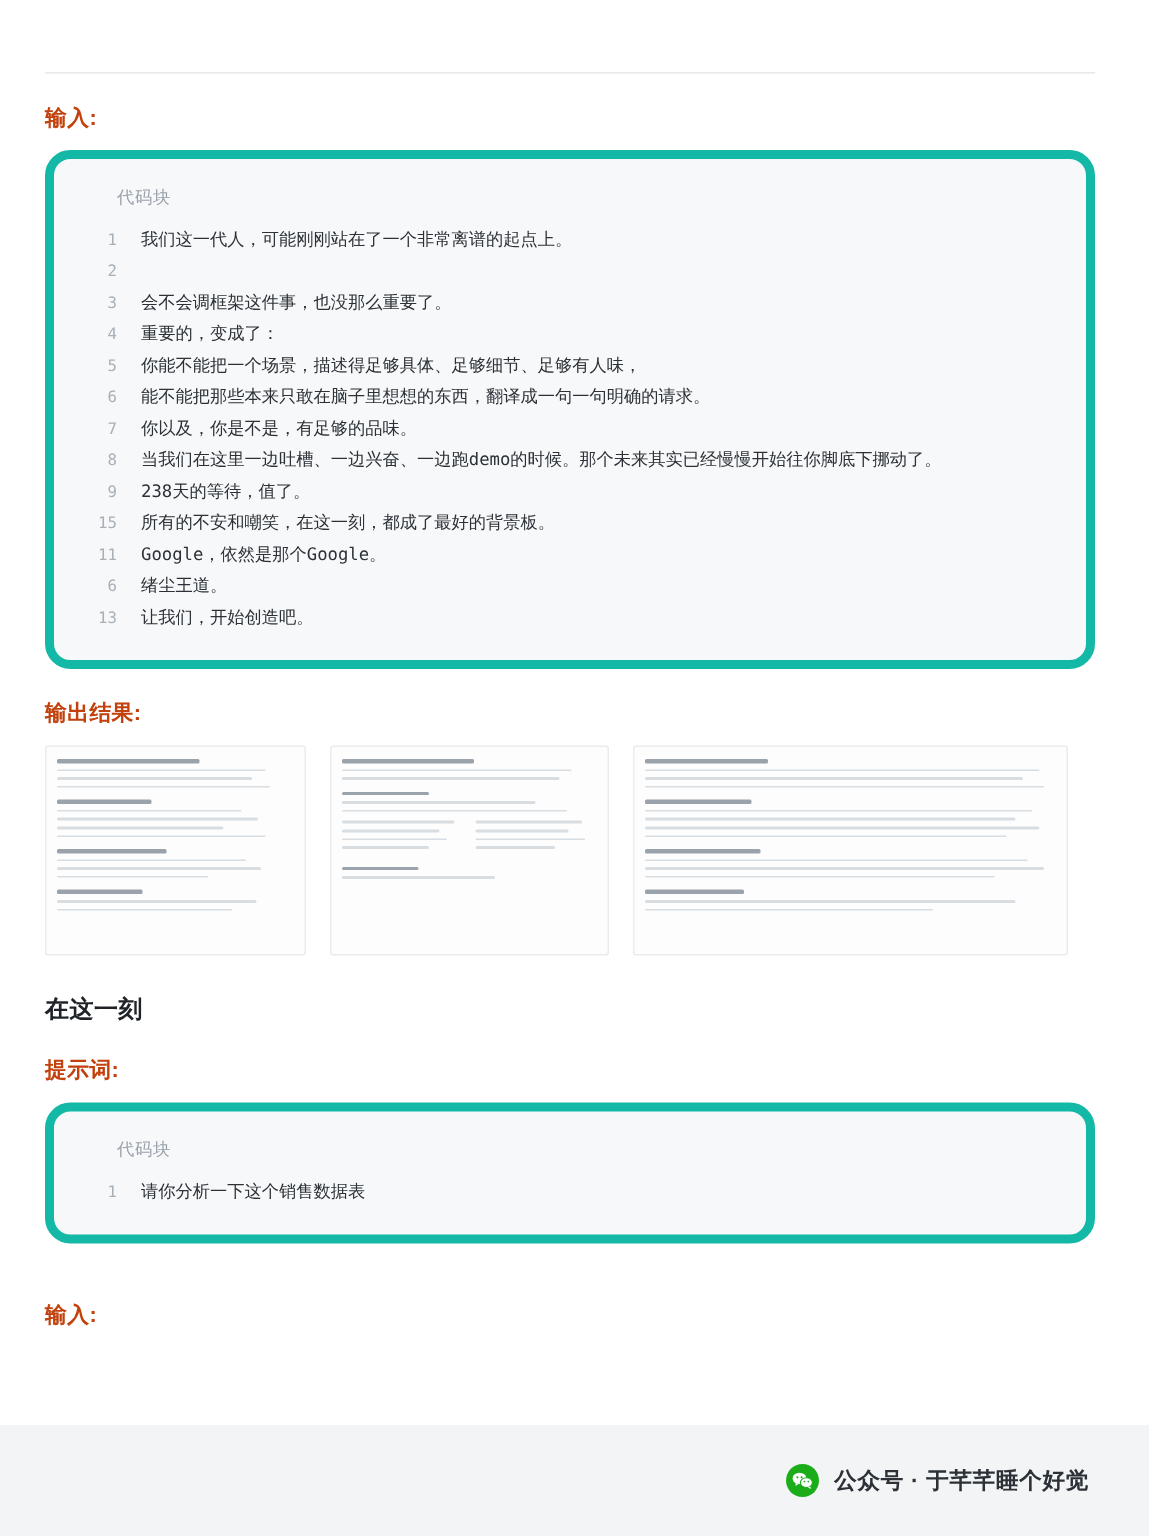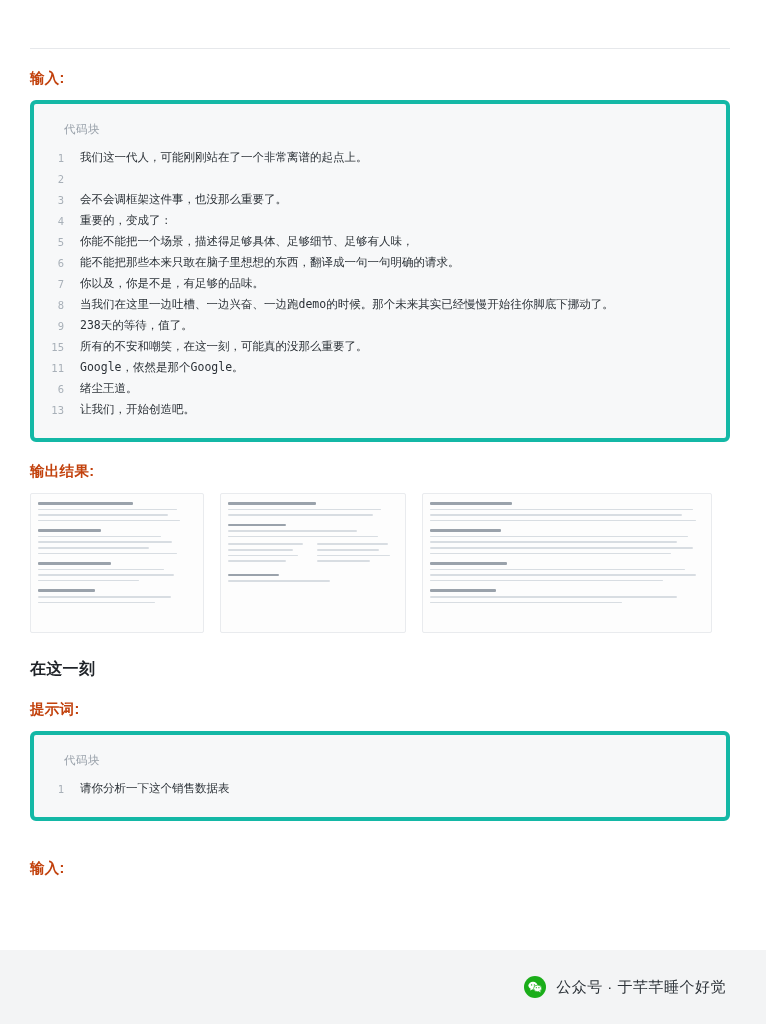--- a/index.html
+++ b/index.html
@@ -44,23 +44,23 @@
   .section-heading {
     font-size: 16px;
     font-weight: bold;
     color: #1f2328;
     margin-top: 26px;
     margin-bottom: 14px;
     letter-spacing: 0.3px;
   }
   .codeblock {
     background: #f7f8f9;
-    border: 4px solid #14b8a6;
-    border-radius: 6px;
-    padding: 14px 0 18px 0;
+    border: 6px solid #14b8a6;
+    border-radius: 17px;
+    padding: 14px 0 18px 12px;
     width: 700px;
     box-sizing: border-box;
   }
   .codeblock-title {
     font-size: 11.5px;
     color: #9aa2ab;
     padding: 4px 0 10px 30px;
     letter-spacing: 0.5px;
   }
   .code-row {
@@ -133,20 +133,21 @@
     display: flex;
     align-items: center;
     justify-content: flex-end;
     padding-right: 40px;
     box-sizing: border-box;
   }
   .wechat-badge {
     display: flex;
     align-items: center;
     gap: 10px;
+    font-weight: bold;
   }
   .wechat-icon {
     width: 22px;
     height: 22px;
     border-radius: 50%;
     background: #1aad19;
     display: flex;
     align-items: center;
     justify-content: center;
   }
@@ -200,21 +201,21 @@
       <div class="code-row">
         <div class="code-num">8</div>
         <div class="code-text">当我们在这里一边吐槽、一边兴奋、一边跑demo的时候。那个未来其实已经慢慢开始往你脚底下挪动了。</div>
       </div>
       <div class="code-row">
         <div class="code-num">9</div>
         <div class="code-text">238天的等待，值了。</div>
       </div>
       <div class="code-row">
         <div class="code-num">15</div>
-        <div class="code-text">所有的不安和嘲笑，在这一刻，可能真的没那么重要了。</div>
+        <div class="code-text">所有的不安和嘲笑，在这一刻，都成了最好的背景板。</div>
       </div>
       <div class="code-row">
         <div class="code-num">11</div>
         <div class="code-text">Google，依然是那个Google。</div>
       </div>
       <div class="code-row">
         <div class="code-num">6</div>
         <div class="code-text">绪尘王道。</div>
       </div>
       <div class="code-row">

